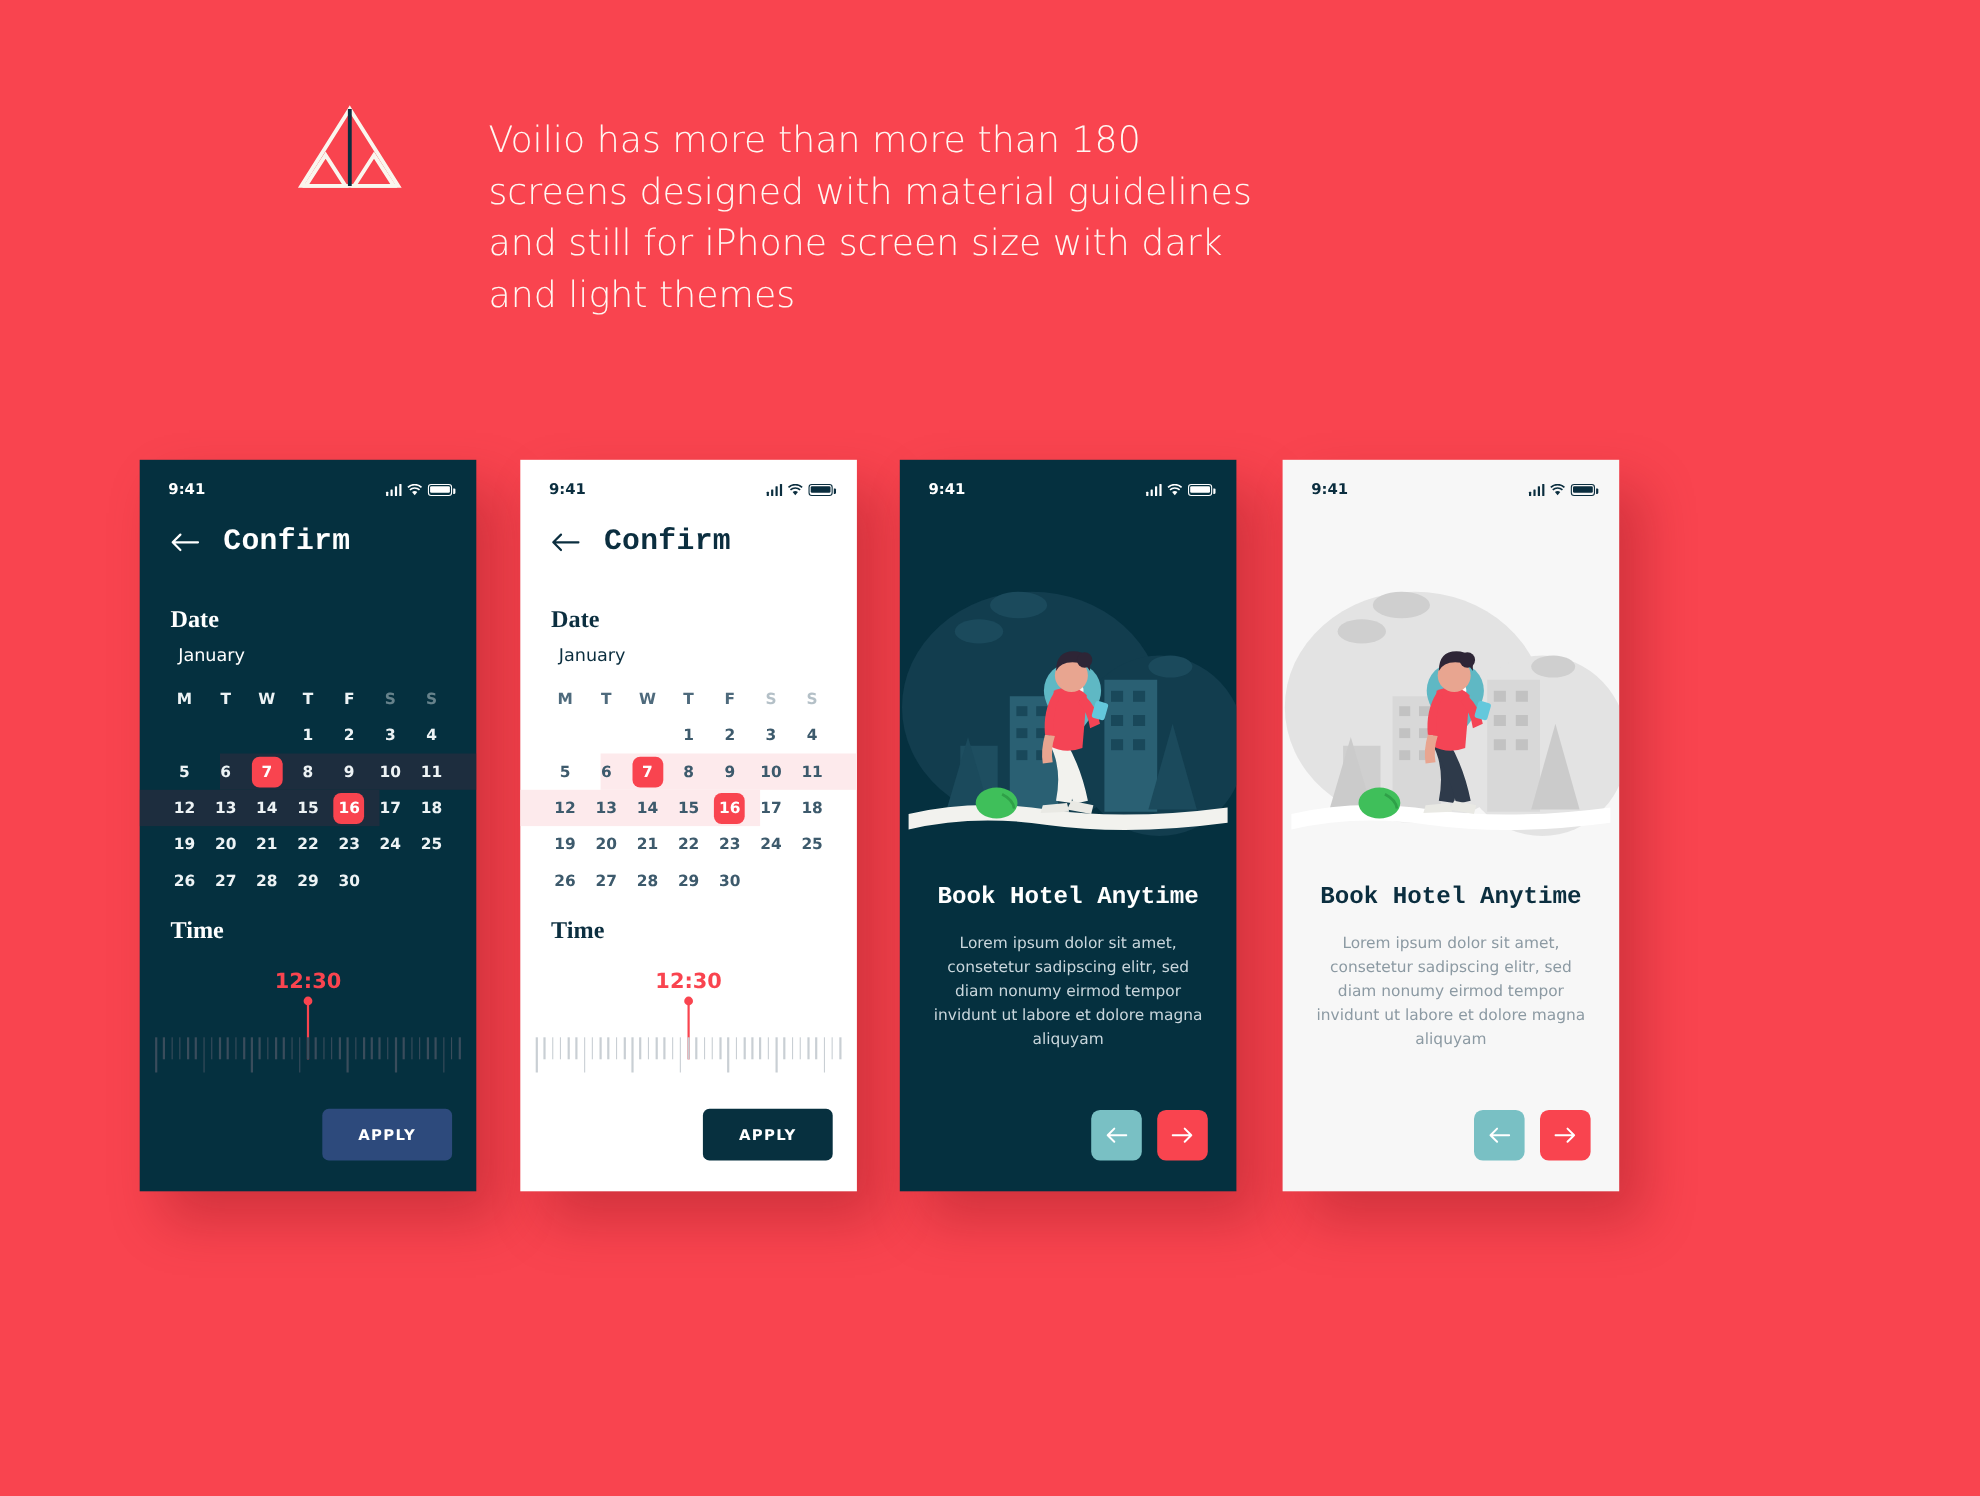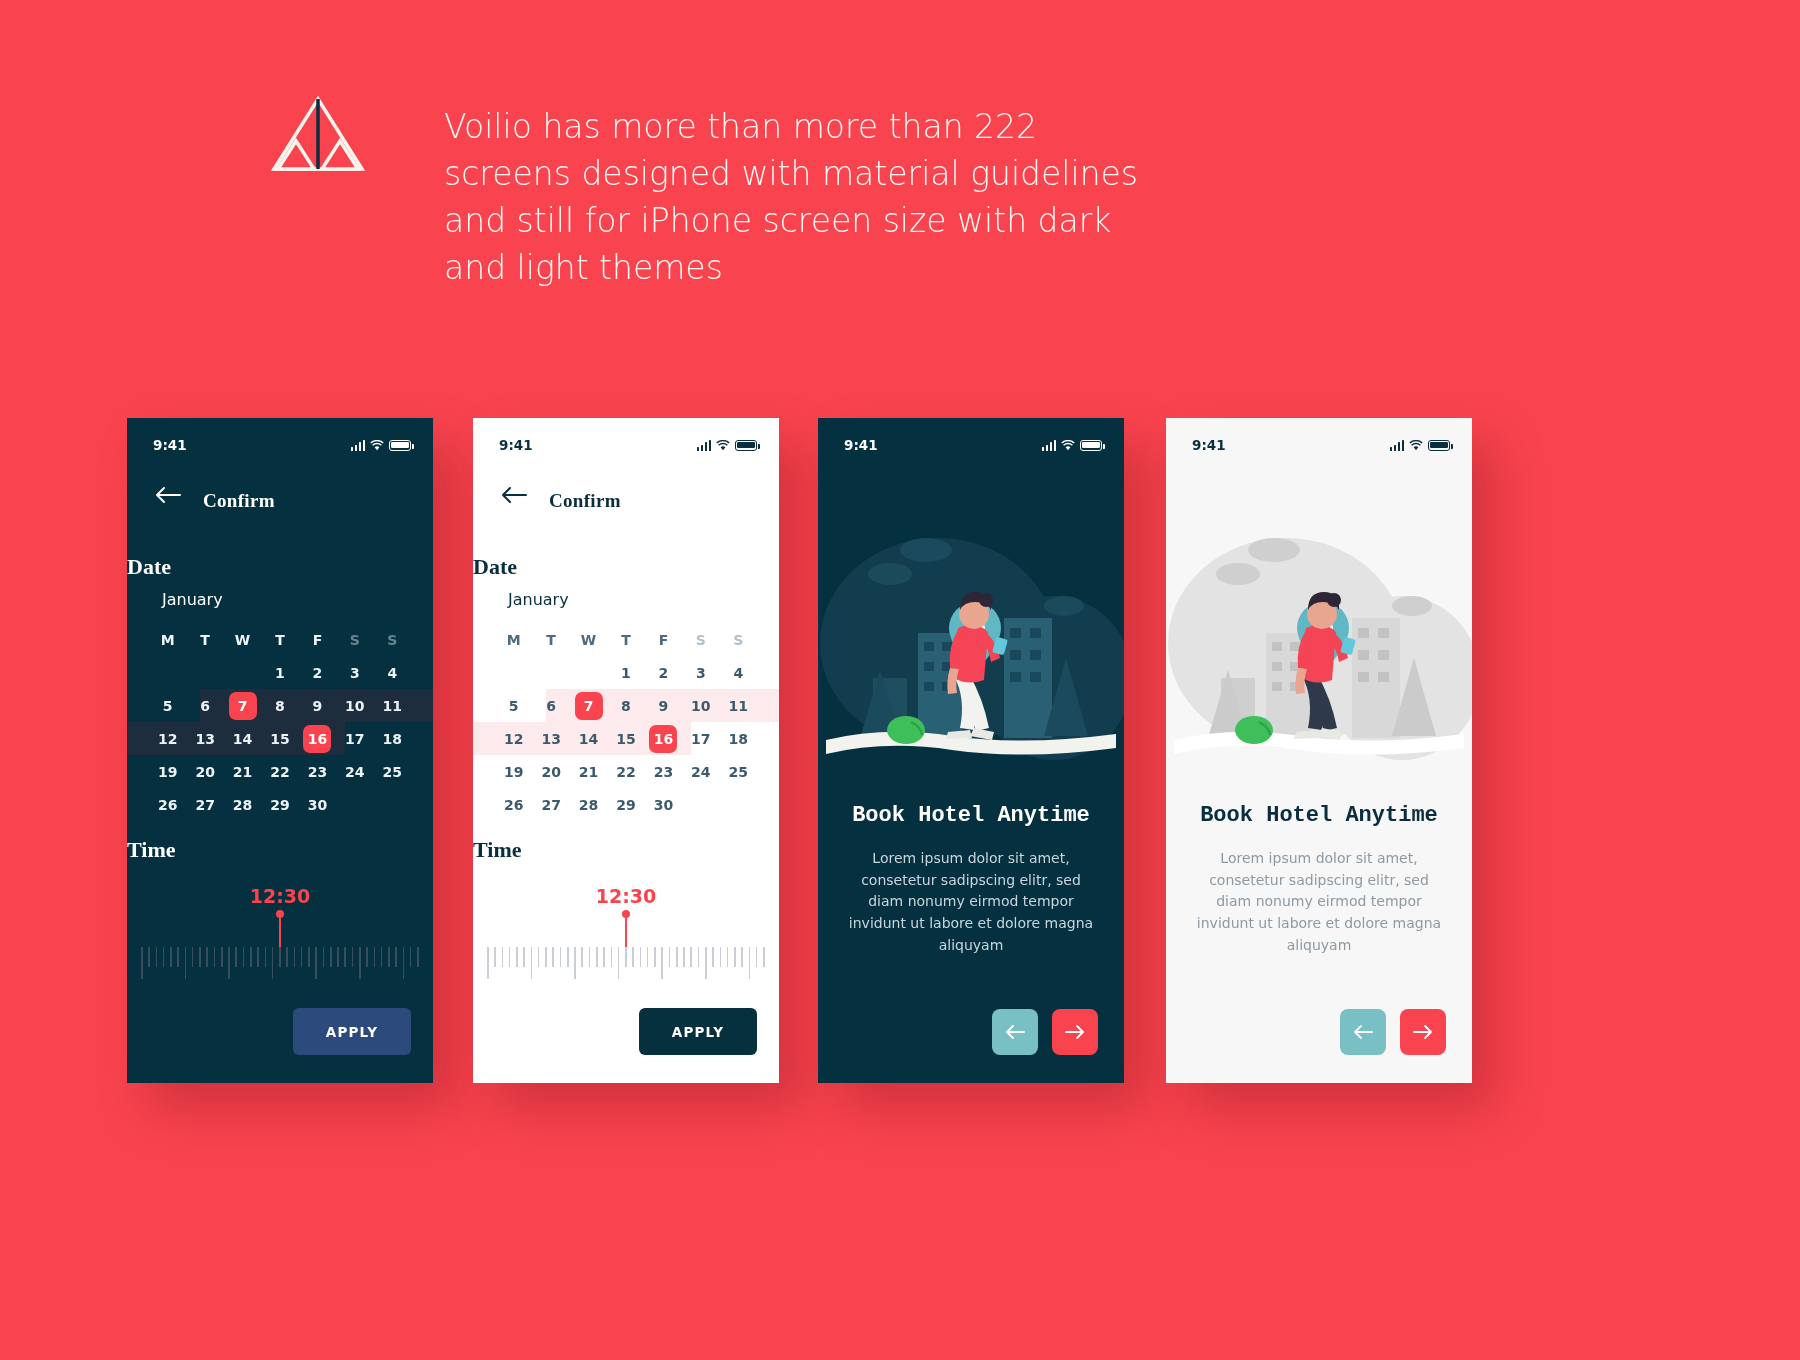--- a/index.html
+++ b/index.html
@@ -54,25 +54,25 @@
   .batt { width: 22px; height: 11px; border: 1.6px solid currentColor;
           border-radius: 3px; position: relative; }
   .batt::after { content:""; position:absolute; right:-4px; top:3px;
           width:2.4px; height:5px; background: currentColor; border-radius:0 1px 1px 0;}
   .batt i { position:absolute; left:1.3px; top:1.3px; bottom:1.3px; right:1.3px;
           background: currentColor; border-radius:1.2px; }
 
   
   .navbar { display:flex; align-items:center; gap:22px; padding: 18px 0 0 28px; }
   .back-arrow { width: 26px; height: 20px; flex: none; }
-  .nav-title { font-family: Liberation Serif, serif; font-size: 19px; font-weight: 700; letter-spacing: .3px; margin-top: 12px; }
+  .nav-title { font-family: Liberation Mono, monospace; font-size: 27px; font-weight: 700; letter-spacing: .3px; }
   .t-dark { color: #FFFFFF; } .t-light { color: #0B2E3F; }
 
   
-  .sec-title { font-family: "Liberation Serif", serif; font-size: 22px; font-weight: 700; }
+  .sec-title { font-family: "Liberation Serif", serif; font-size: 22px; font-weight: 700; padding-left: 28px; }
 
   
   .cal { margin-top: 10px; }
   .cal-month { font-size: 16px; padding-left: 35px; margin-bottom: 14px;
                font-family: "DejaVu Sans", sans-serif; font-weight: 500; }
   .cal-row { display: grid; grid-template-columns: repeat(7, 1fr); align-items: center;
              height: 33px; padding: 0 22px; }
   .cal-cell { text-align: center; font-size: 14px; font-weight: 700;
               font-family: "DejaVu Sans", sans-serif; position: relative; }
   .dow { font-weight: 700; font-size: 14px; }
@@ -129,21 +129,21 @@
 
 <div class="header">
   <div class="logo-block">
     <svg class="logo-mark" viewBox="0 0 96 80">
       <path d="M48 4 L92 74 H4 Z" fill="none" stroke="#FAF6EE" stroke-width="3.5"></path>
       <path d="M48 4 L48 74" fill="none" stroke="#0B2E3F" stroke-width="3.5"></path>
       <path d="M26 46 L44 74 H8 Z" fill="#F9444F" stroke="#FAF6EE" stroke-width="3.5"></path>
       <path d="M70 46 L88 74 H52 Z" fill="#F9444F" stroke="#FAF6EE" stroke-width="3.5"></path>
     </svg>
   </div>
-  <div class="tagline">Voilio has more than more than 222 screens designed with material guidelines and still for iPhone screen size with dark and light themes</div>
+  <div class="tagline">Voilio has more than more than 180 screens designed with material guidelines and still for iPhone screen size with dark and light themes</div>
 </div>
 
 <div class="phones">
 
   <div class="phone dark" id="phone1">
     <div class="statusbar sb-dark">
       <span>9:41</span>
       <span class="sb-icons">
         <span class="bars">
             <i></i>

